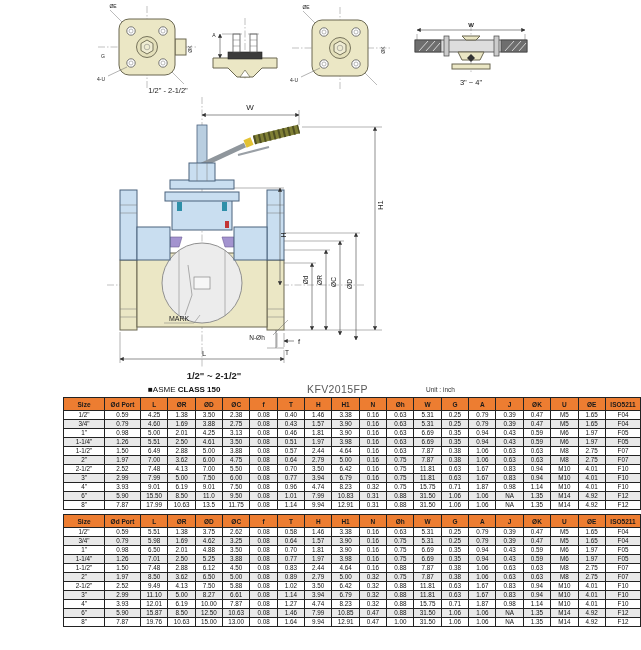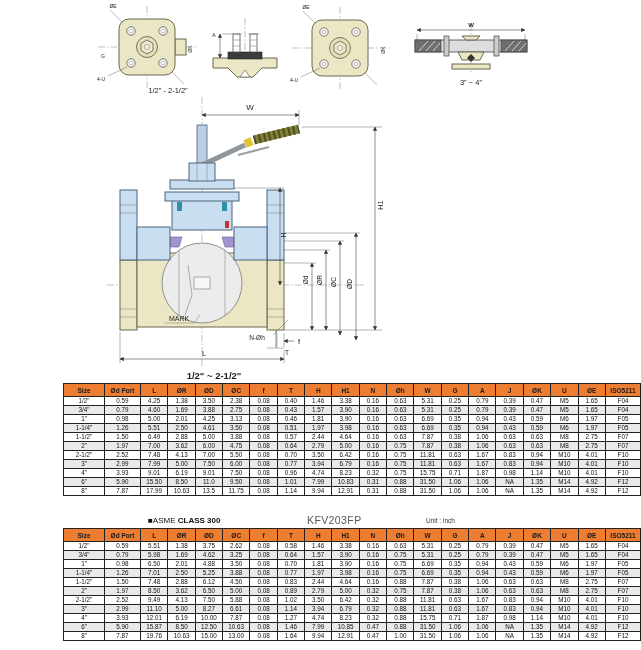--- a/index.html
+++ b/index.html
@@ -262,20 +262,25 @@
       <line class="ext" x1="68" y1="237" x2="68" y2="268"></line>
       <line class="ext" x1="232" y1="255" x2="232" y2="268"></line>
       <line class="dim" x1="68" y1="264" x2="232" y2="264" marker-start="url(#ar)" marker-end="url(#ar)"></line>
       <text x="152" y="261" font-size="7.5" text-anchor="middle">L</text>
     </g>
 
     <text x="162" y="284" font-size="9.5" font-weight="bold" text-anchor="middle">1/2" ~ 2-1/2"</text>
   </svg>
 
   <section class="sec" id="sec150">
+    <div class="titlebar">
+      <span class="t1"><span>■ASME</span> <b>CLASS 150</b></span>
+      <span class="model">KFV2015FP</span>
+      <span class="unit">Unit : inch</span>
+    </div>
     <table>
         <thead>
           <tr>
             <th>Size</th>
             <th>Ød Port</th>
             <th>L</th>
             <th>ØR</th>
             <th>ØD</th>
             <th>ØC</th>
             <th>f</th>
@@ -535,25 +540,20 @@
             <td>1.35</td>
             <td>M14</td>
             <td>4.92</td>
             <td>F12</td>
           </tr>
         </tbody>
       </table>
   </section>
 
   <section class="sec" id="sec300">
-    <div class="titlebar">
-      <span class="t1"><span>■ASME</span> <b>CLASS 300</b></span>
-      <span class="model">KFV203FP</span>
-      <span class="unit">Unit : inch</span>
-    </div>
     <table>
         <thead>
           <tr>
             <th>Size</th>
             <th>Ød Port</th>
             <th>L</th>
             <th>ØR</th>
             <th>ØD</th>
             <th>ØC</th>
             <th>f</th>

